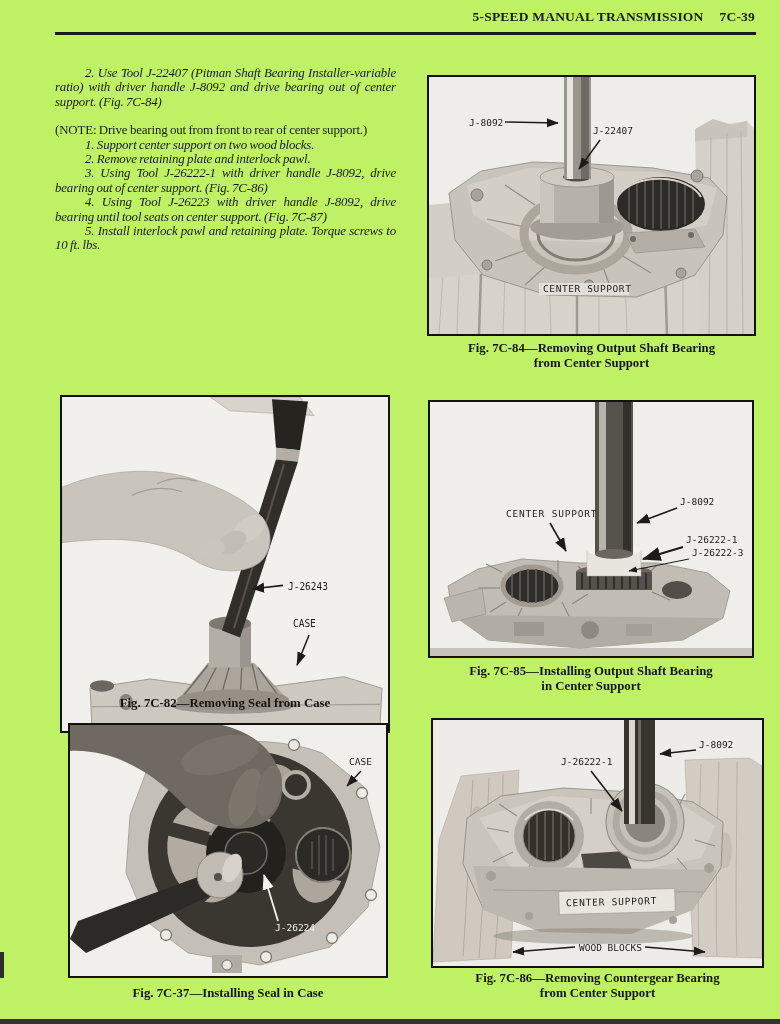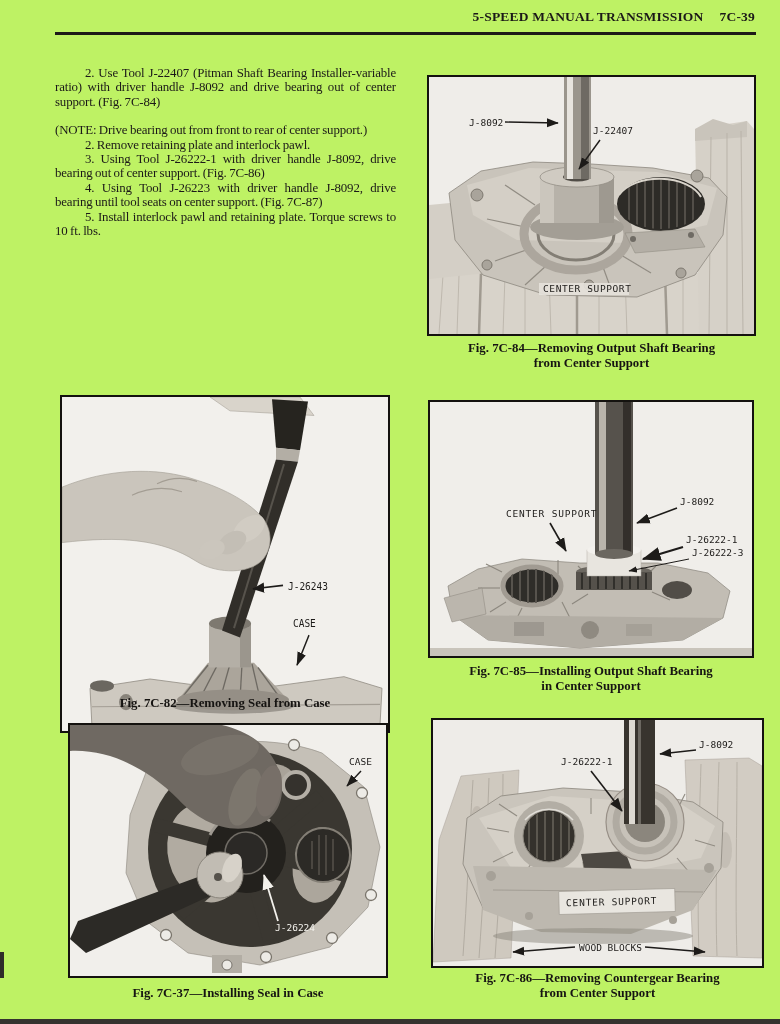--- a/index.html
+++ b/index.html
@@ -11,21 +11,21 @@
   
   .hdr{position:absolute;top:9px;left:0;right:25px;text-align:right;
        font-weight:bold;font-size:13.5px;letter-spacing:.2px;}
   .hdr .pg{margin-left:16px;}
   .hdr-rule{position:absolute;left:55px;top:32px;width:701px;height:3px;background:#1d1b18;}
   
   .body-text{position:absolute;left:55px;top:66px;width:341px;
              font-size:12.9px;line-height:14.4px;text-align:justify;
              letter-spacing:-.15px;word-spacing:-.6px;}
   .body-text p{margin:0;}
-  .body-text p.ind{text-indent:30px;}
+  .body-text p.ind{text-indent:30px;font-style:italic;}
   .body-text p.gap{margin-top:14px;}
   .sec-head{margin-top:17px !important;font-weight:bold;text-align:left;font-size:13.2px;}
   
   .fig{position:absolute;border:2px solid #14120f;background:#f2f0ec;box-sizing:border-box;}
   .fig svg{display:block;width:100%;height:100%;}
   #fig82{left:60px;top:395px;width:330px;height:338px;}
   #fig83{left:68px;top:723px;width:320px;height:255px;}
   #fig84{left:427px;top:75px;width:329px;height:261px;}
   #fig85{left:428px;top:400px;width:326px;height:258px;}
   #fig86{left:431px;top:718px;width:333px;height:250px;}
@@ -50,20 +50,21 @@
 <div class="page">
 
   <div class="hdr">
     <span>5-SPEED MANUAL TRANSMISSION</span><span class="pg">7C-39</span>
   </div>
   <div class="hdr-rule"></div>
 
   <div class="body-text">
     <p class="ind">2. Use Tool J-22407 (Pitman Shaft Bearing Installer-variable ratio) with driver handle J-8092 and drive bearing out of center support. (Fig. 7C-84)</p>
     <p class="gap">(NOTE: Drive bearing out from front to rear of center support.)</p>
+    <p class="ind">1. Support center support on two wood blocks.</p>
     <p class="ind">2. Remove retaining plate and interlock pawl.</p>
     <p class="ind">3. Using Tool J-26222-1 with driver handle J-8092, drive bearing out of center support. (Fig. 7C-86)</p>
     <p class="ind">4. Using Tool J-26223 with driver handle J-8092, drive bearing until tool seats on center support. (Fig. 7C-87)</p>
     <p class="ind">5. Install interlock pawl and retaining plate. Torque screws to 10 ft. lbs.</p>
   </div>
 
   <div class="fig" id="fig82">
     <svg viewBox="0 0 326 289" preserveAspectRatio="none">
       <defs>
           <marker id="m82" markerWidth="9" markerHeight="7" refX="8" refY="3.5" orient="auto">

